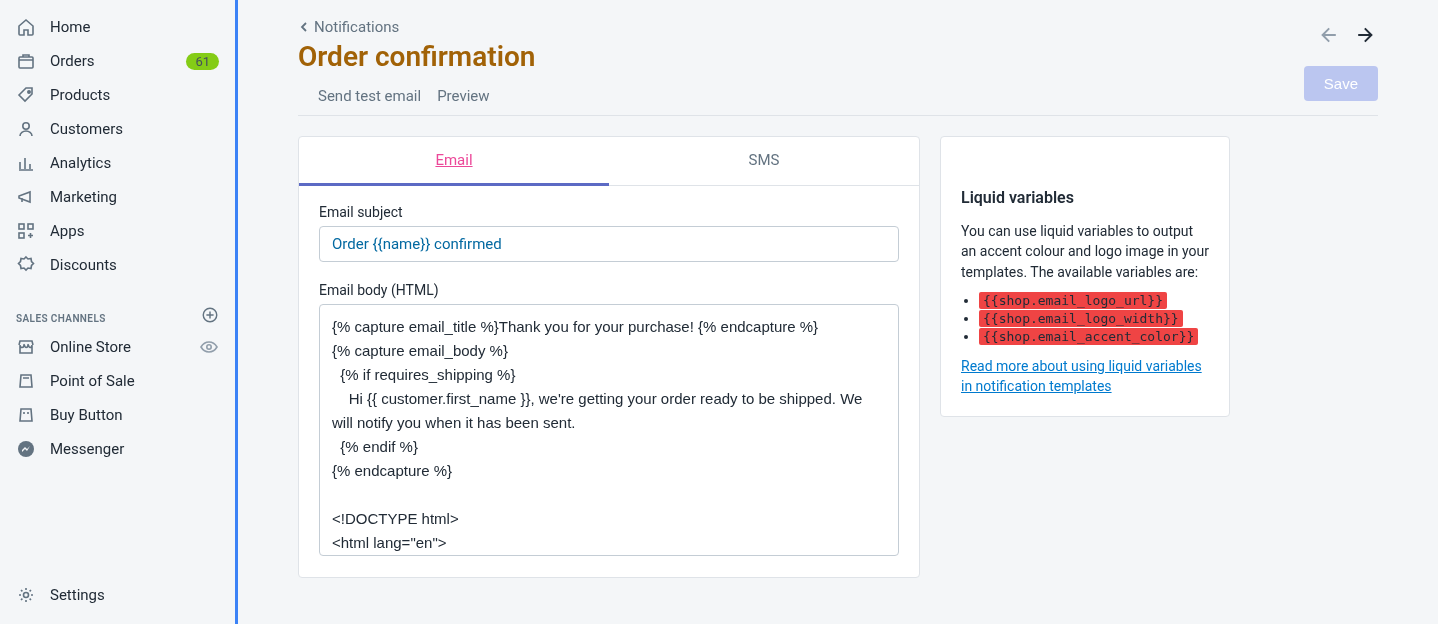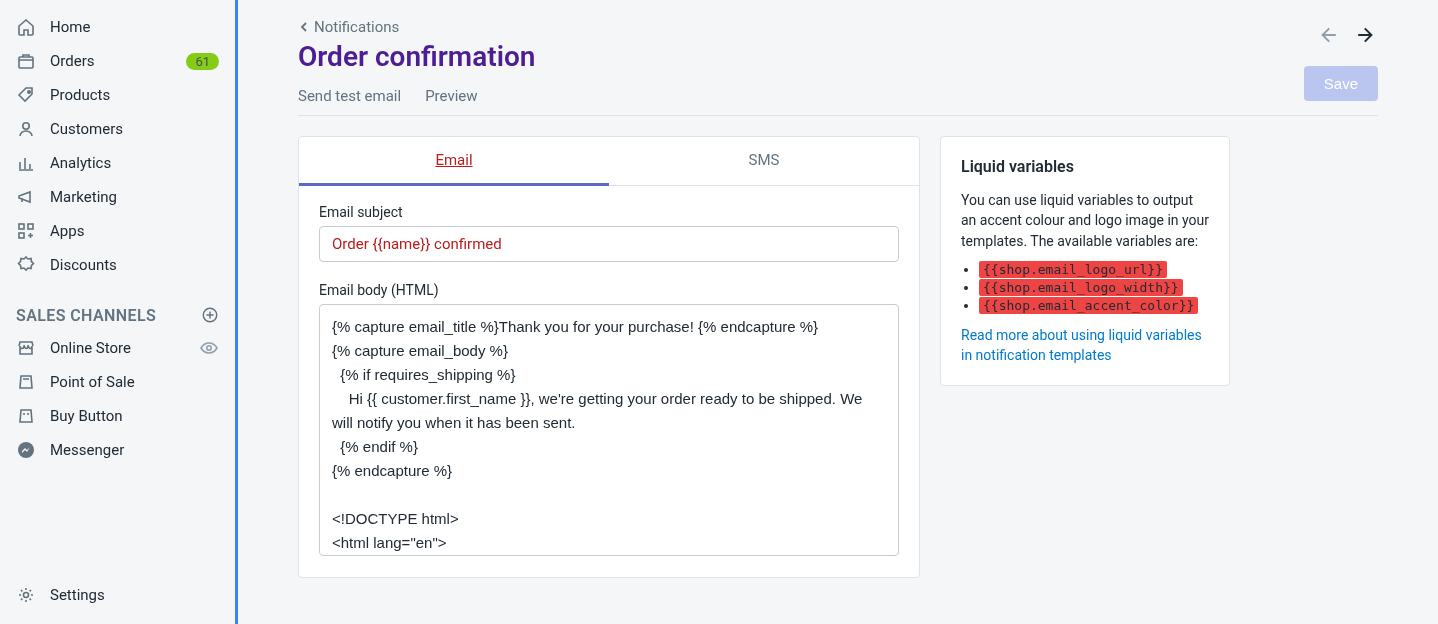--- a/index.html
+++ b/index.html
@@ -44,24 +44,24 @@
   .nav-item .label { flex: 1; }
   .badge {
     background: #84cc16;
     border-radius: 10px;
     padding: 1px 9px;
     font-size: 13px;
     color: #454f5b;
   }
   .section-header {
     display: flex;
-    align-items: flex-start;
+    align-items: flex-end;
     padding: 8px 16px 6px 16px;
     margin-top: 16px;
-    font-size: 16px;
+    font-size: 10px;
     font-weight: 600;
     color: #637381;
     letter-spacing: 0.4px;
   }
   .section-header .label { flex: 1; }
   .section-header .add-icon { color: #637381; cursor: pointer; }
   .sidebar-spacer { flex: 1; }
   .eye-icon { color: #919eab; }
 
   
@@ -80,36 +80,37 @@
     align-items: center;
     color: #637381;
     font-size: 15px;
     cursor: pointer;
     margin-bottom: 2px;
   }
   .breadcrumb .chev { margin-right: 4px; }
   .page-title {
     font-size: 28px;
     font-weight: 600;
-    color: #4c1d95;
+    color: #a16207;
     margin-top: 2px;
   }
   .nav-arrow {
     color: #919eab;
     cursor: pointer;
     display: flex;
     align-items: center;
   }
   .nav-arrow.active { color: #212b36; }
   .actions-row {
     display: flex;
-    gap: 24px;
+    gap: 16px;
     margin-top: 14px;
     padding-bottom: 16px;
     border-bottom: 1px solid #dfe3e8;
+    margin-left: 20px;
   }
   .action-link {
     color: #637381;
     font-size: 15px;
     cursor: pointer;
   }
   .top-right-col {
     display: flex;
     flex-direction: column;
     align-items: flex-end;
@@ -145,38 +146,38 @@
   }
   .tab {
     flex: 1;
     text-align: center;
     padding: 14px 0;
     font-size: 15px;
     color: #637381;
     cursor: pointer;
   }
   .tab.active {
-    color: #b91c1c;
+    color: #ec4899;
     border-bottom: 3px solid #5c6ac4;
     margin-bottom: -1px;
     text-decoration: underline;
   }
   .editor-body { padding: 18px 20px; }
   .field-label {
     font-size: 14px;
     color: #212b36;
     margin-bottom: 6px;
   }
   .text-input {
     width: 100%;
     border: 1px solid #c4cdd5;
     border-radius: 4px;
     padding: 8px 12px;
     font-size: 15px;
-    color: #b91c1c;
+    color: #0369a1;
     font-family: inherit;
   }
   .body-field { margin-top: 20px; }
   .textarea {
     width: 100%;
     border: 1px solid #c4cdd5;
     border-radius: 4px;
     padding: 10px 12px;
     font-size: 15px;
     font-family: Liberation Sans, sans-serif;
@@ -190,20 +191,21 @@
 
   .side-card {
     width: 290px;
     padding: 20px;
     align-self: flex-start;
   }
   .side-title {
     font-size: 16px;
     font-weight: 600;
     margin-bottom: 14px;
+    margin-top: 31px;
   }
   .side-desc {
     font-size: 14px;
     color: #212b36;
     line-height: 1.45;
     margin-bottom: 10px;
   }
   .var-list {
     list-style: disc;
     padding-left: 18px;
@@ -215,20 +217,21 @@
     background: #ef4444;
     padding: 1px 4px;
     font-size: 13px;
     border-radius: 2px;
   }
   .link {
     color: #007ace;
     cursor: pointer;
     line-height: 1.45;
     display: inline;
+    text-decoration: underline;
   }
 
   svg { display: block; }
 </style>
 </head>
 <body>
 
 <div class="app">
 
   <nav class="sidebar">

